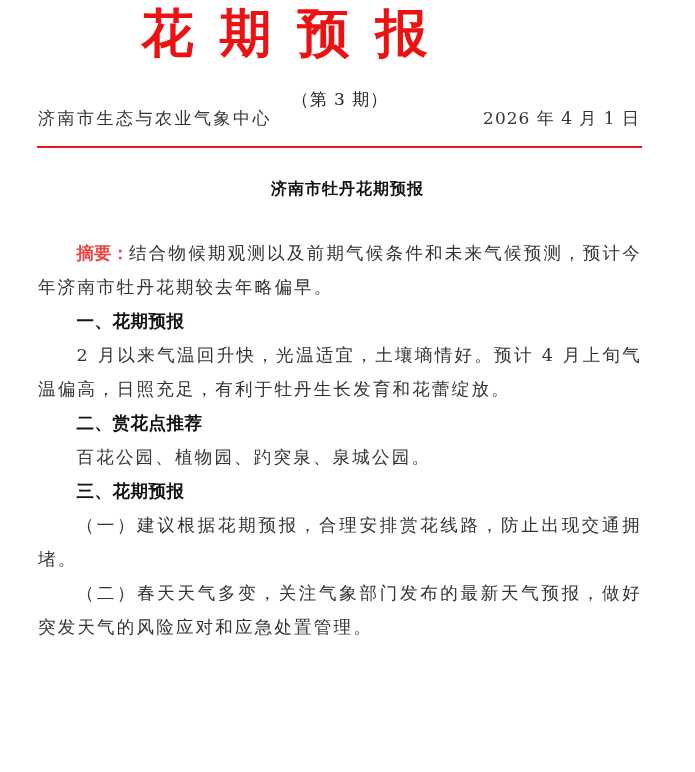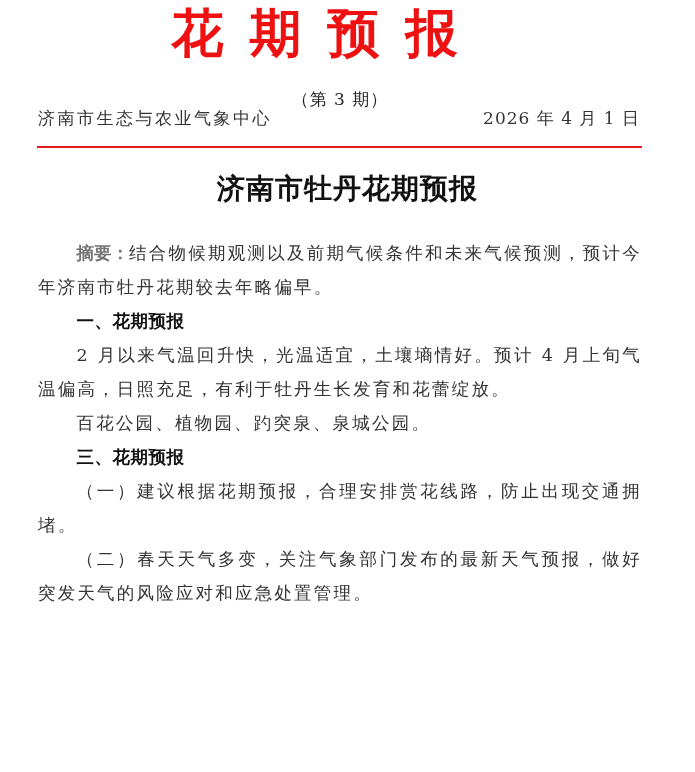--- a/index.html
+++ b/index.html
@@ -21,21 +21,20 @@
       top: 2px;
       width: 569px;
       text-align: center;
       font-family: "DejaVu Serif", "Liberation Serif", serif;
       font-weight: bold;
       font-size: 52px;
       line-height: 62px;
       color: #ee1111;
       letter-spacing: 26px;
       text-indent: 26px;
-      margin-left: 30px;
     }
     .issue {
       position: absolute;
       left: 0;
       top: 88px;
       width: 680px;
       text-align: center;
       font-size: 17px;
       font-weight: normal;
       line-height: 22px;
@@ -64,39 +63,39 @@
       height: 2px;
       background: #e31a1a;
     }
     .doc-title {
       position: absolute;
       left: 0;
       top: 172px;
       width: 695px;
       text-align: center;
       font-weight: bold;
-      font-size: 28px;
+      font-size: 16px;
       line-height: 34px;
       color: #111;
       letter-spacing: 1px;
     }
     .body-text {
       position: absolute;
       left: 38px;
       width: 604px;
       font-size: 17.5px;
       line-height: 34px;
       color: #333;
       letter-spacing: 2.2px;
       text-align: justify;
     }
     .para { margin: 0; text-indent: 2.2em; }
     .para .lead {
       font-weight: bold;
-      color: #737373;
+      color: #ef4444;
       font-family: "DejaVu Sans", "Liberation Sans", sans-serif;
       letter-spacing: 0;
     }
     .heading {
       margin: 0;
       text-indent: 2.2em;
       font-family: "DejaVu Sans", "Liberation Sans", sans-serif;
       font-weight: bold;
       color: #111;
       letter-spacing: 0.5px;
@@ -117,18 +116,19 @@
 <div class="red-rule"></div>
 
 <div class="doc-title">济南市牡丹花期预报</div>
 
 <div class="body-text sec-abstract">
   <p class="para"><span class="lead">摘要：</span><span>结合物候期观测以及前期气候条件和未来气候预测，预计今年济南市牡丹花期较去年略偏早。</span></p>
 
   <p class="heading">一、花期预报</p>
   <p class="para">2 月以来气温回升快，光温适宜，土壤墒情好。预计 4 月上旬气温偏高，日照充足，有利于牡丹生长发育和花蕾绽放。</p>
 
+  <p class="heading">二、赏花点推荐</p>
   <p class="para">百花公园、植物园、趵突泉、泉城公园。</p>
 
   <p class="heading">三、花期预报</p>
   <p class="para">（一）建议根据花期预报，合理安排赏花线路，防止出现交通拥堵。</p>
   <p class="para">（二）春天天气多变，关注气象部门发布的最新天气预报，做好突发天气的风险应对和应急处置管理。</p>
 </div>
 
 </body></html>

